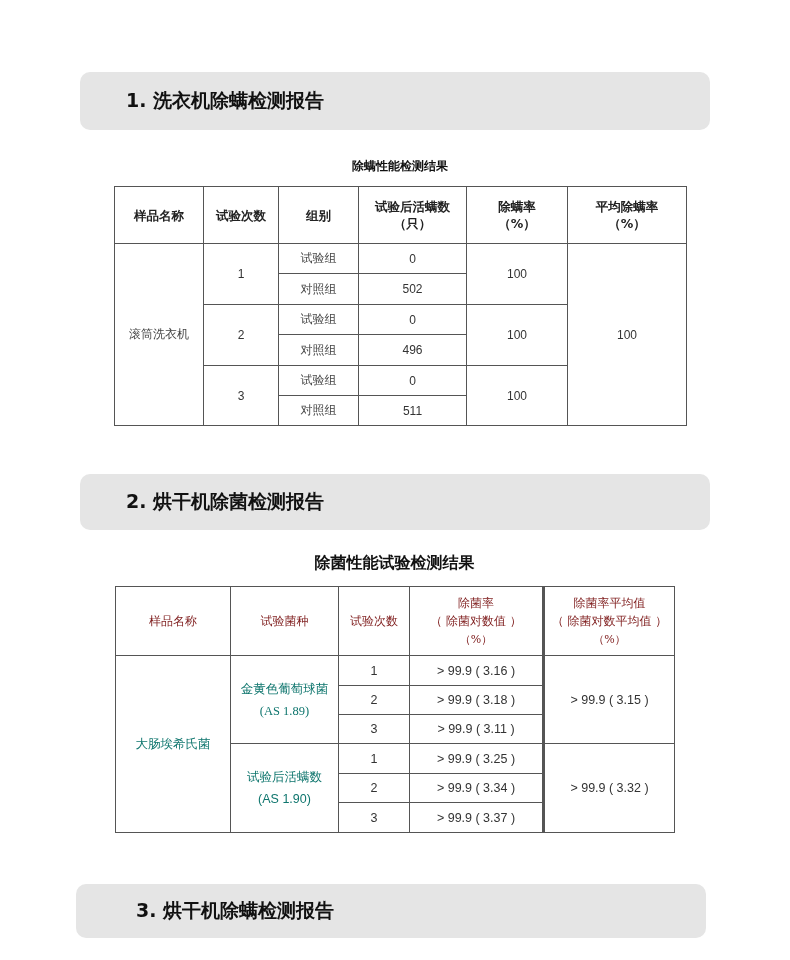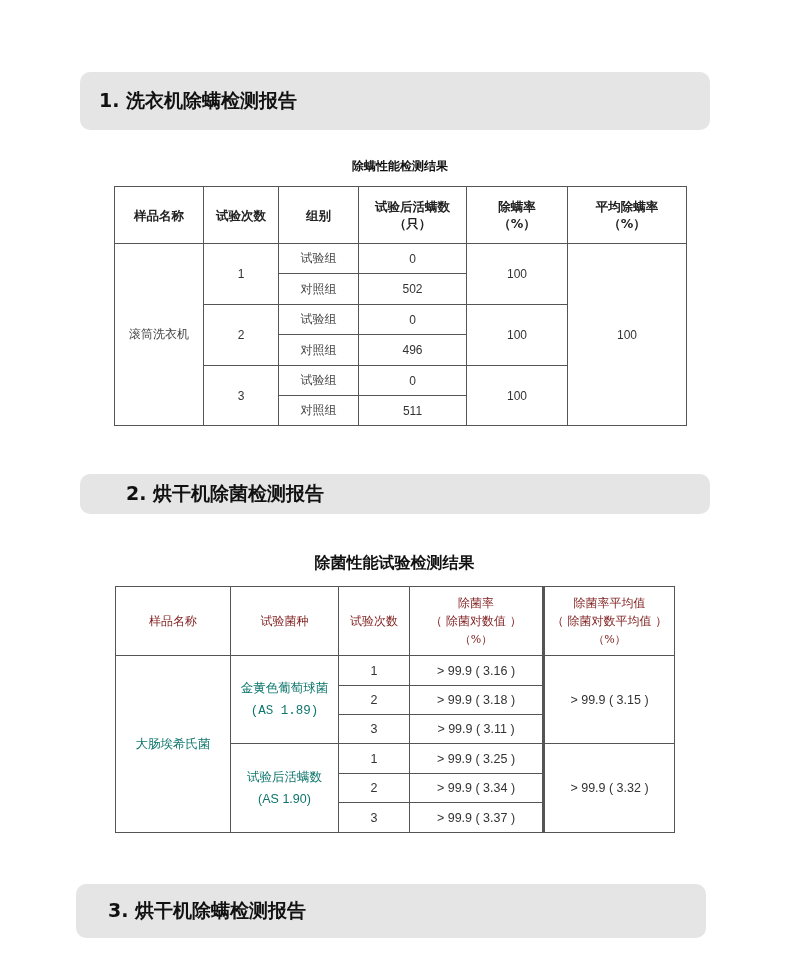--- a/index.html
+++ b/index.html
@@ -18,21 +18,21 @@
   .t1 td.cn { font-family:"DejaVu Serif", serif; color:#444; }
   .t2 th { font-weight:normal; font-family:"DejaVu Serif", serif; color:#7f1d1d; font-size:12px; line-height:18px; }
   .t2 td { font-family:"Liberation Sans", sans-serif; font-size:12.5px; }
   .t2 td.cn { font-family:"DejaVu Serif", serif; color:#0f766e; line-height:22px; }
   .t2 .thick-left { border-left:3px solid #555; }
   .small { font-size:11px; }
 </style>
 </head>
 <body>
 
-<div class="section-header" style="left:80px; top:72px; width:630px; height:58px; padding-left:19px;">
+<div class="section-header" style="left:80px; top:72px; width:630px; height:58px; padding-left:46px;">
   <span>1. 洗衣机除螨检测报告</span>
 </div>
 
 <div class="caption" style="left:114px; top:158px; width:572px;">除螨性能检测结果</div>
 
 <table class="t1" style="left:114px; top:186px; width:572px;">
   <colgroup>
     <col style="width:89px">
       <col style="width:75px">
       <col style="width:80px">
@@ -77,21 +77,21 @@
     <td>0</td>
     <td rowspan="2">100</td>
   </tr>
   <tr style="height:30px;">
     <td class="cn">对照组</td>
     <td>511</td>
   </tr>
 </tbody>
   </table>
 
-<div class="section-header" style="left:80px; top:474px; width:630px; height:40px; padding-left:46px;">
+<div class="section-header" style="left:80px; top:474px; width:630px; height:56px; padding-left:46px;">
   <span>2. 烘干机除菌检测报告</span>
 </div>
 
 <div class="caption" style="left:115px; top:553px; width:559px; font-size:16px;">除菌性能试验检测结果</div>
 
 <table class="t2" style="left:115px; top:586px; width:559px;">
   <colgroup>
     <col style="width:115px">
       <col style="width:108px">
       <col style="width:71px">
@@ -104,21 +104,21 @@
     <th><span>试验菌种</span></th>
     <th><span>试验次数</span></th>
     <th><span>除菌率</span><br><span>（ 除菌对数值 ）</span><br><span class="small">（%）</span></th>
     <th class="thick-left"><span>除菌率平均值</span><br><span>（ 除菌对数平均值 ）</span><br><span class="small">（%）</span></th>
   </tr>
 
   <tr style="height:30px;">
     <td rowspan="6" class="cn">大肠埃希氏菌</td>
     <td rowspan="3" class="cn">
       <span>金黄色葡萄球菌</span><br>
-      <span style="font-family:Liberation Mono, monospace;">(AS 1.89)</span>
+      <span style="font-family:Liberation Serif, serif;">(AS 1.89)</span>
     </td>
     <td>1</td>
     <td>&gt; 99.9 ( 3.16 )</td>
     <td rowspan="3" class="thick-left">&gt; 99.9 ( 3.15 )</td>
   </tr>
   <tr style="height:29px;">
     <td>2</td>
     <td>&gt; 99.9 ( 3.18 )</td>
   </tr>
   <tr style="height:29px;">
@@ -139,15 +139,15 @@
     <td>2</td>
     <td>&gt; 99.9 ( 3.34 )</td>
   </tr>
   <tr style="height:30px;">
     <td>3</td>
     <td>&gt; 99.9 ( 3.37 )</td>
   </tr>
 </tbody>
   </table>
 
-<div class="section-header" style="left:76px; top:884px; width:630px; height:54px; padding-left:32px;">
+<div class="section-header" style="left:76px; top:884px; width:630px; height:54px; padding-left:60px;">
   <span>3. 烘干机除螨检测报告</span>
 </div>
 
 </body></html>

